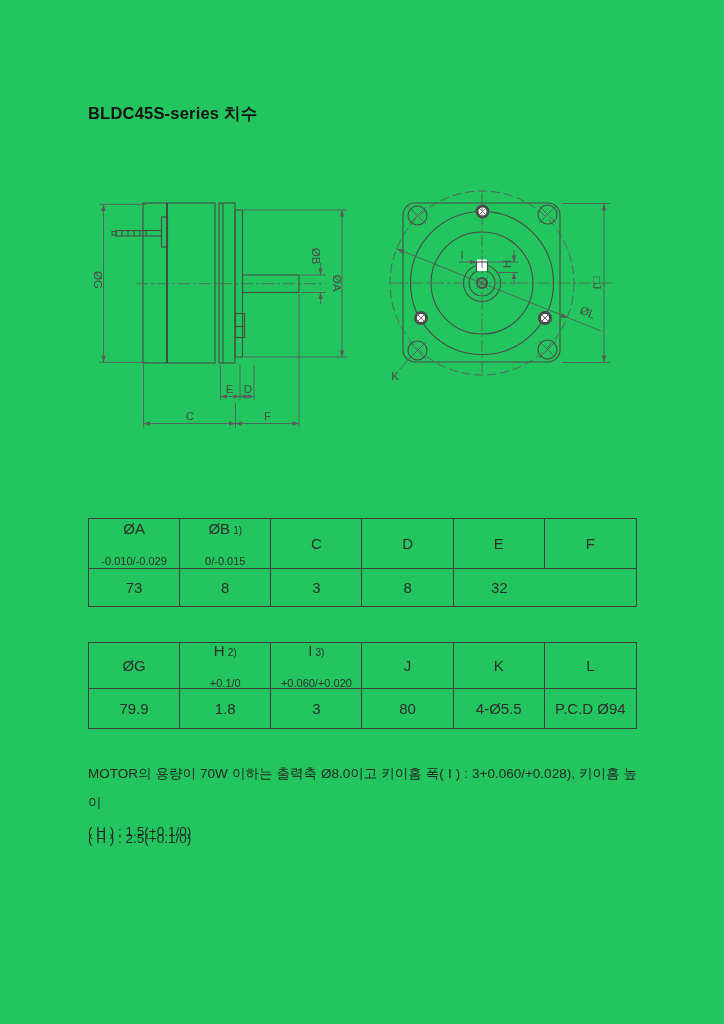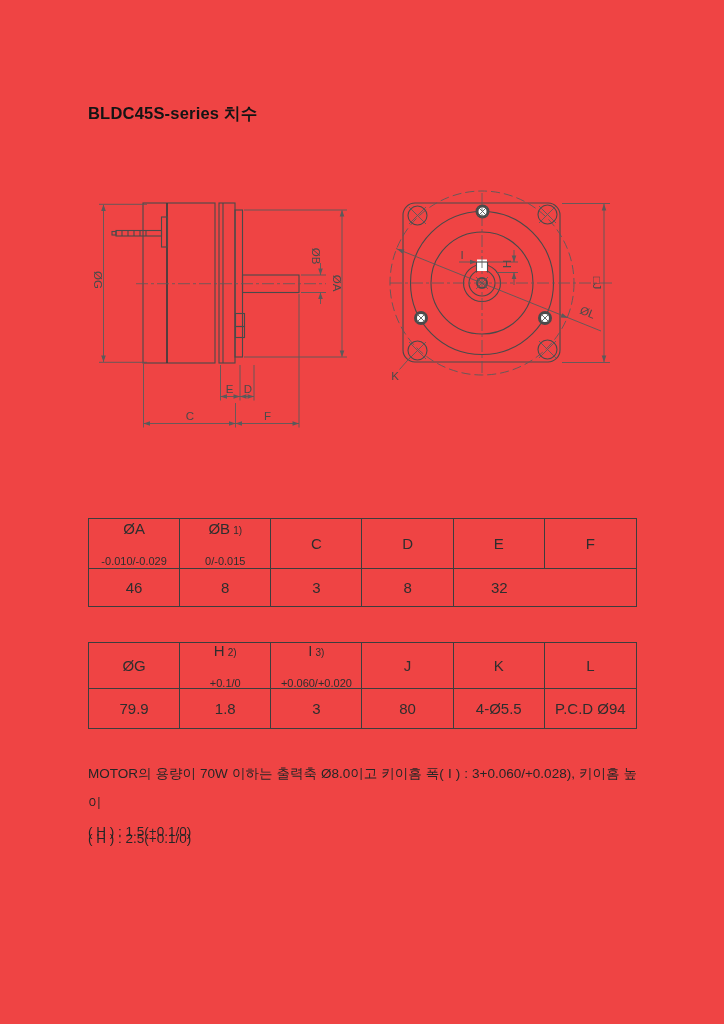--- a/index.html
+++ b/index.html
@@ -1,18 +1,18 @@
 <!DOCTYPE html>
 <html><head>
 <meta charset="utf-8">
 <style>
   * { margin:0; padding:0; box-sizing:border-box; }
   html,body { background:#ffffff; }
   .page {
-    position:relative; width:724px; height:1024px; background:#ef4444;
+    position:relative; width:724px; height:1024px; background:#22c55e;
     font-family:"Liberation Sans","DejaVu Sans",sans-serif; color:#222; overflow:hidden;padding-left:24px;
   }
   .title {
     position:absolute; left:88px; top:103px;
     font-size:16.5px; font-weight:bold; color:#141414; letter-spacing:0.2px;
   }
   svg.drawing { position:absolute; left:85px; top:175px; }
   svg .ln   { stroke:#4a4a4a; stroke-width:1.1; fill:none; }
   svg .lnth { stroke:#3c3c3c; stroke-width:1.7; fill:none; }
   svg .dim  { stroke:#5a5a5a; stroke-width:0.9; fill:none; }
@@ -255,21 +255,21 @@
 
       </div>
       <div class="th">
         <div class="hl">
             <span>F</span>
           </div>
 
       </div>
     </div>
     <div class="tr">
-      <div class="td">46</div>
+      <div class="td">73</div>
       <div class="td">8</div>
       <div class="td">3</div>
       <div class="td">8</div>
       <div class="td">32</div>
     </div>
   </div>
 
   <div class="dim-table t2" style="top:642px">
     <div class="tr thead">
       <div class="th">

